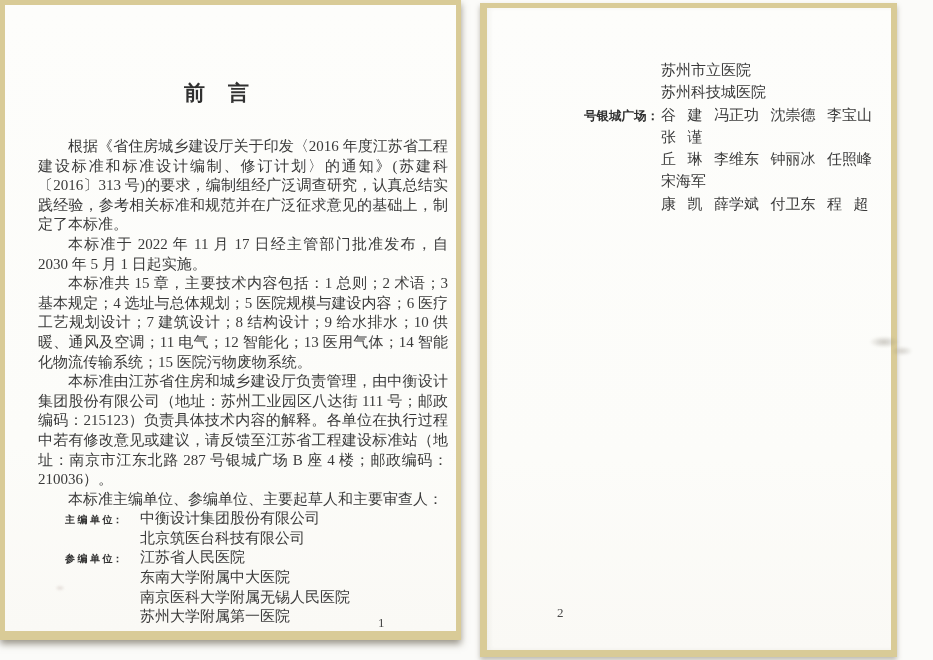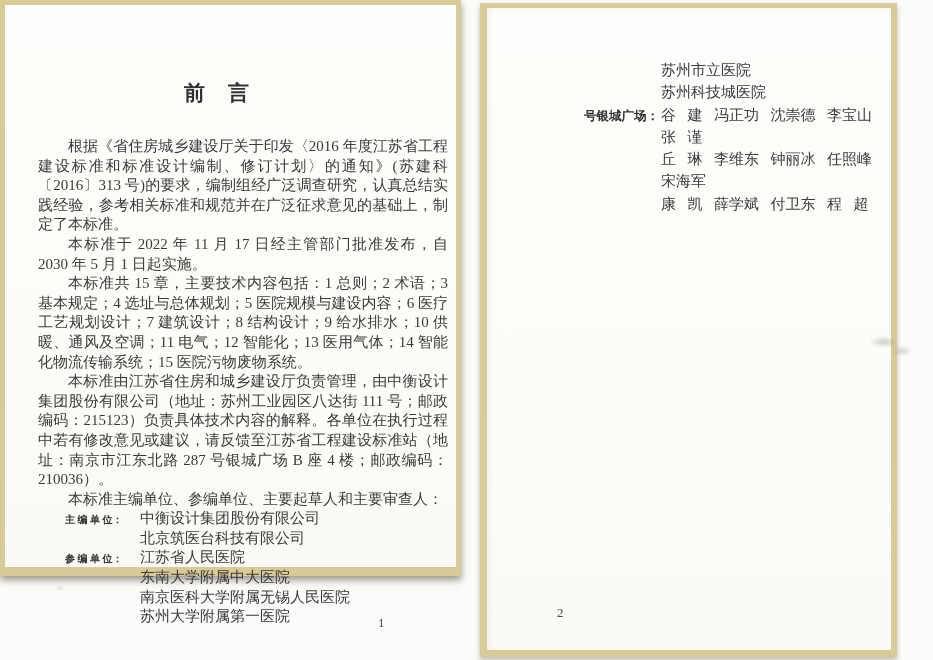--- a/index.html
+++ b/index.html
@@ -7,21 +7,21 @@
   body {
     width: 933px; height: 660px;
     background: #fbfbf9;
     font-family: "Liberation Serif", "DejaVu Serif", serif;
     overflow: hidden;
   }
   .scene { position: relative; width: 933px; height: 660px; background: #fbfbf9; overflow: hidden; }
 
   
   .page-frame { position: absolute; background: #d9cb97; }
-  .page-frame.left  { left: 0;   top: 0; width: 461px; height: 576px; box-shadow: 0 4px 7px rgba(75,66,45,.55); }
+  .page-frame.left  { left: 0;   top: 0; width: 461px; height: 640px; box-shadow: 0 4px 7px rgba(75,66,45,.55); }
   .page-frame.right { left: 466px; top: 3px; width: 417px; height: 654px; box-shadow: 0 3px 5px rgba(75,66,45,.35); margin-left: 14px; }
   .paper { position: absolute; background: linear-gradient(180deg, #fdfdfb 0%, #fcfcf9 70%, #faf9f5 100%); }
   .paper.left  { left: 5px; top: 5px; right: 5px; bottom: 9px; }
   .paper.right { left: 7px; top: 5px; right: 6px; bottom: 7px; box-shadow: inset 3px 0 4px rgba(60,50,30,.05); }
 
   
   .lp-content { position: absolute; left: 33px; top: 76px; width: 410px; color: #3a3a3a; }
   .fw-title {
     margin: 0 0 32px 0; height: 24px; line-height: 24px;
     font-size: 21px; font-weight: bold; color: #303030;

